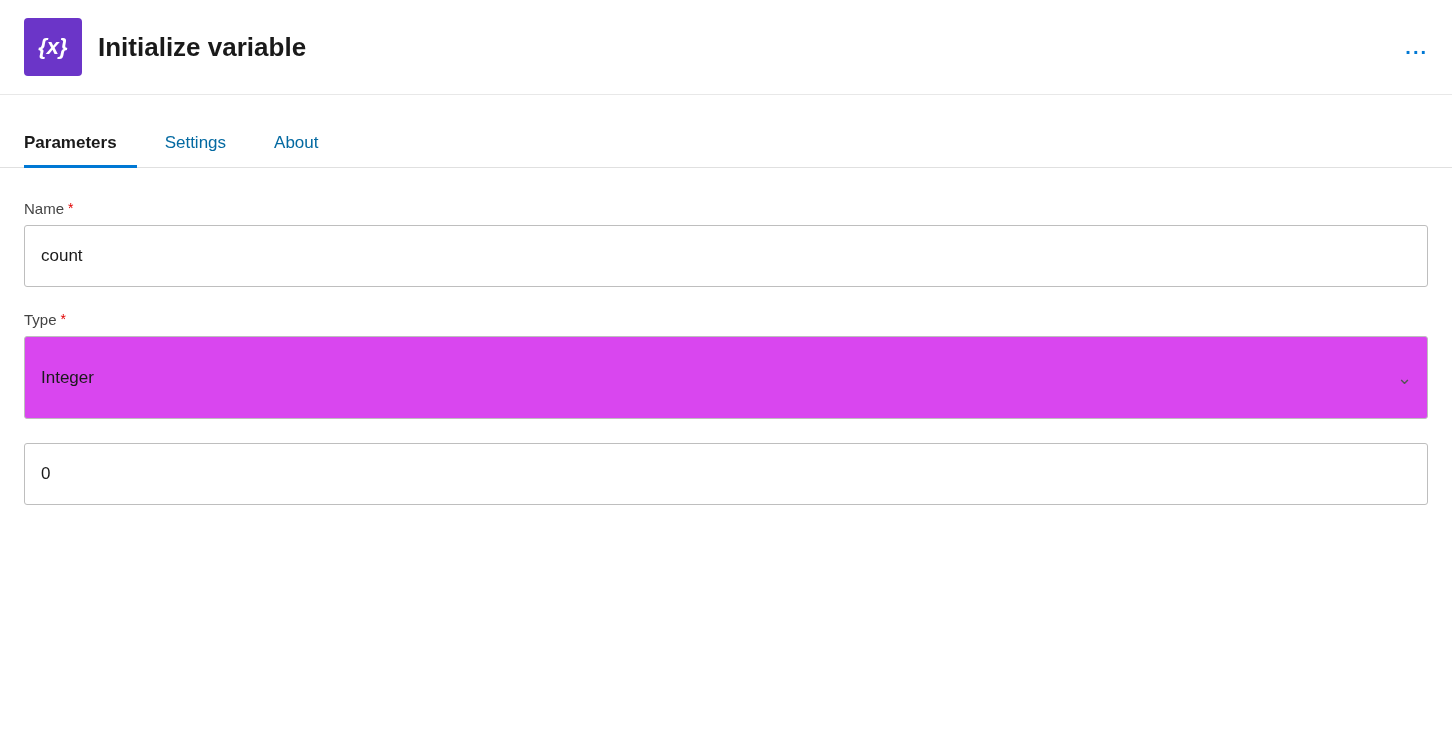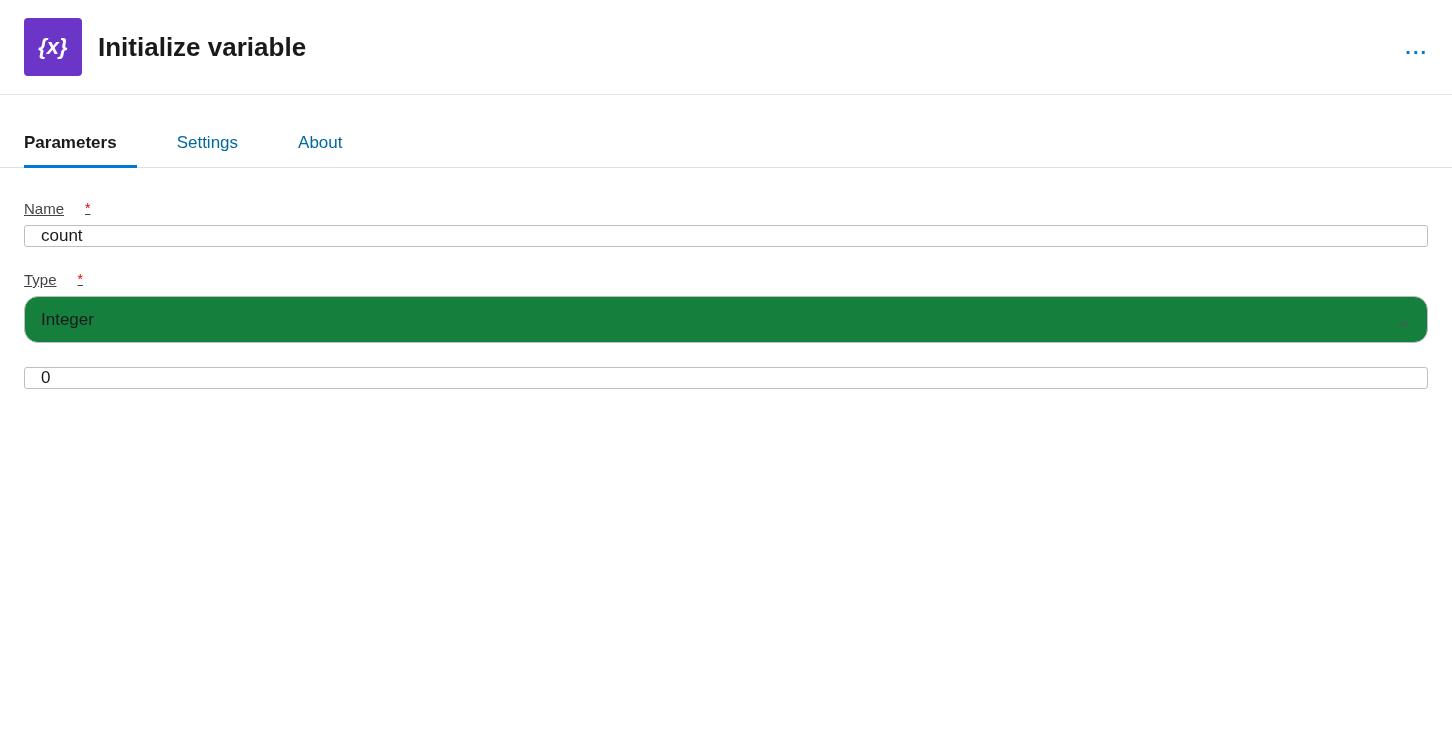--- a/index.html
+++ b/index.html
@@ -62,21 +62,21 @@
       font-size: 20px;
       color: #0078d4;
       cursor: pointer;
       letter-spacing: 2px;
       font-weight: 700;
     }
 
     
     .tabs {
       display: flex;
-      gap: 16px;
+      gap: 4px;
       padding: 0 24px;
       border-bottom: 1px solid #e0e0e0;
       margin-top: 24px;
     }
 
     .tab {
       padding: 14px 20px 14px 0;
       font-size: 17px;
       cursor: pointer;
       color: #0369a1;
@@ -107,55 +107,54 @@
     .form-group {
       margin-bottom: 24px;
     }
 
     .form-label {
       font-size: 15px;
       color: #444444;
       margin-bottom: 8px;
       display: flex;
       align-items: flex-start;
-      gap: 21px;
-      text-decoration: underline;
+      gap: 4px;
     }
 
     .required-star {
       color: #e00000;
       font-size: 14px;
     }
 
     .form-input {
       width: 100%;
-      padding: 0 16px;
+      padding: 20px 16px;
       border: 1.5px solid #bebebe;
       border-radius: 3px;
       font-size: 17px;
       font-family: inherit;
       color: #1a1a1a;
       outline: none;
       background: #ffffff;
     }
 
     .form-select-wrapper {
       position: relative;
       width: 100%;
     }
 
     .form-select {
       width: 100%;
-      padding: 13px 16px;
+      padding: 31px 16px;
       border: 1.5px solid #bebebe;
-      border-radius: 14px;
+      border-radius: 3px;
       font-size: 17px;
       font-family: inherit;
       color: #1a1a1a;
-      background: #15803d;
+      background: #d946ef;
       appearance: none;
       -webkit-appearance: none;
       cursor: pointer;
       outline: none;
     }
 
     .select-chevron {
       position: absolute;
       right: 16px;
       top: 50%;

